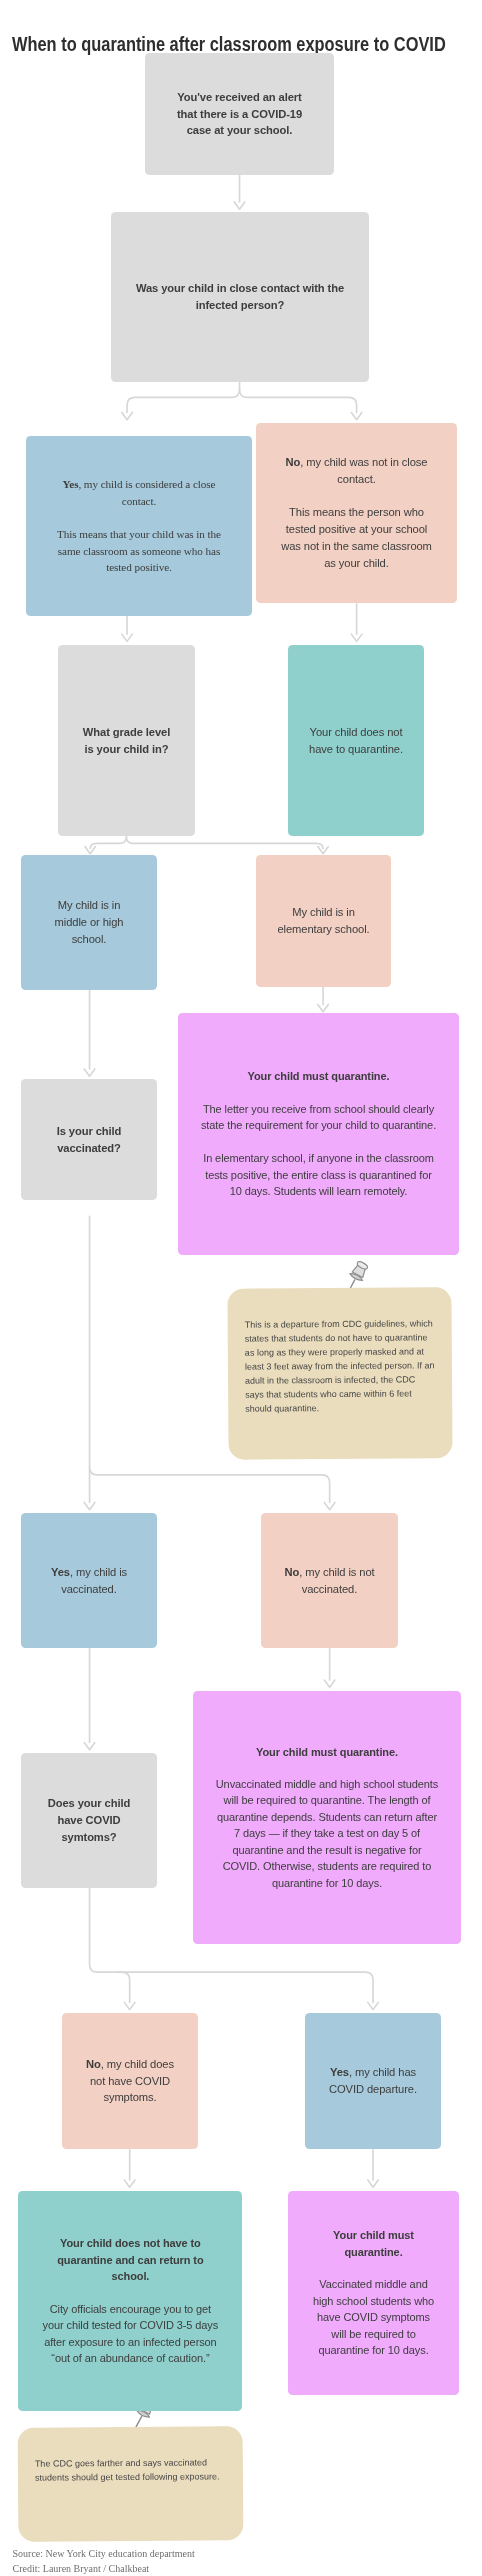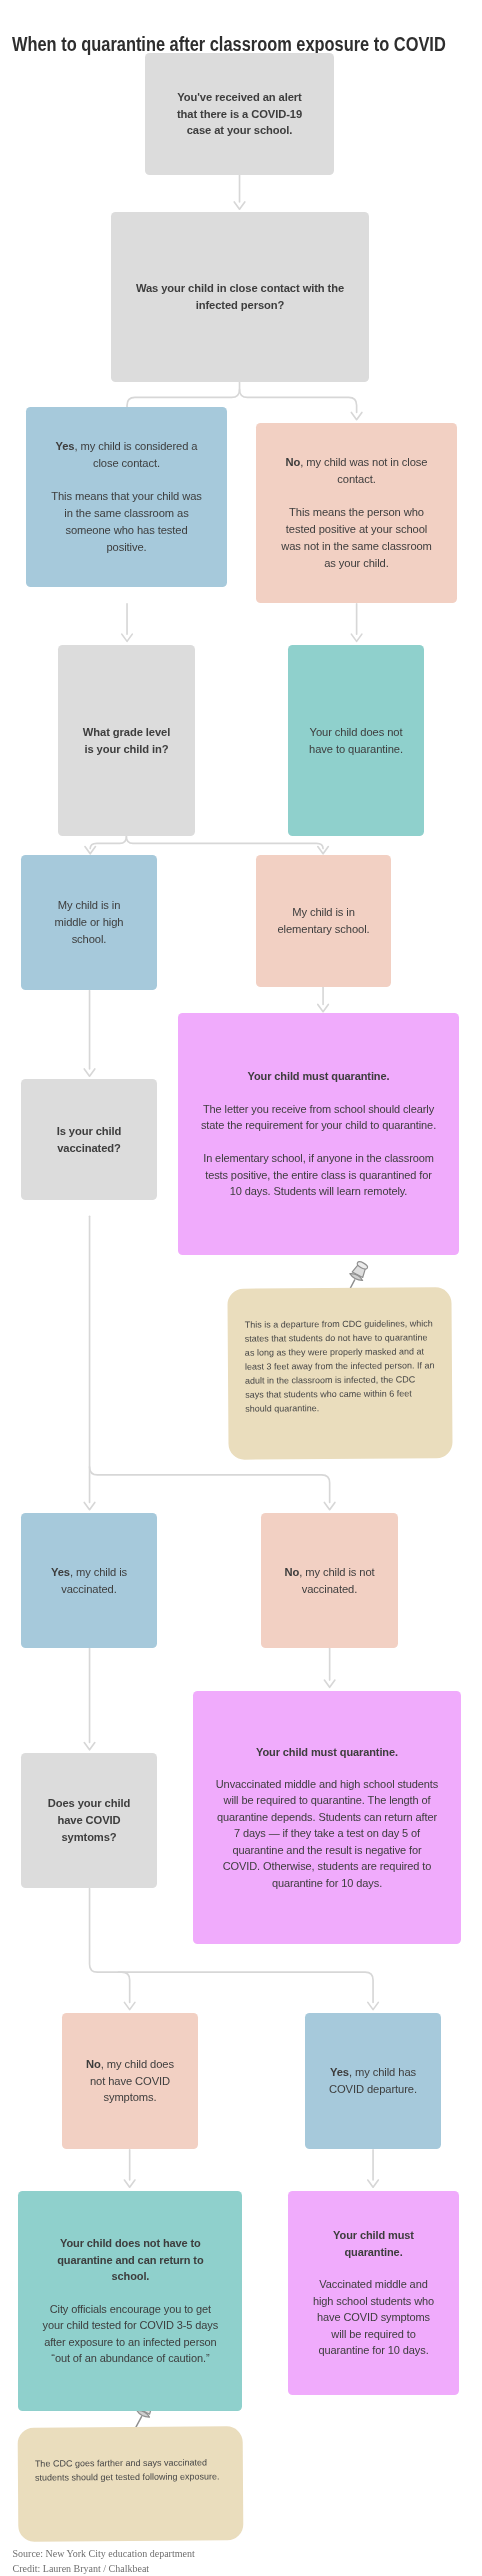--- a/index.html
+++ b/index.html
@@ -102,21 +102,21 @@
   </svg>
 
   <div class="box gray fs17" style="left:145px;top:53px;width:189px;height:122px;">
     <div class="bh">You've received an alert that there is a COVID-19 case at your school.</div>
   </div>
 
   <div class="box gray fs17" style="left:111px;top:212px;width:258px;height:170px;">
     <div class="bh">Was your child in close contact with the infected person?</div>
   </div>
 
-  <div class="box blue fs17" style="left:26px;top:407px;width:201px;height:180px;">
+  <div class="box blue fs17" style="left:26px;top:436px;width:226px;height:180px;font-family:Liberation Serif, serif;">
     <p class="lp"><span class="b">Yes</span><span>, my child is considered a close contact.</span></p>
     <p class="bp">This means that your child was in the same classroom as someone who has tested positive.</p>
   </div>
 
   <div class="box pink fs17" style="left:256px;top:423px;width:201px;height:180px;">
     <p class="lp"><span class="b">No</span><span>, my child was not in close contact.</span></p>
     <p class="bp">This means the person who tested positive at your school was not in the same classroom as your child.</p>
   </div>
 
   <div class="box gray fs17" style="left:58px;top:645px;width:137px;height:191px;">

